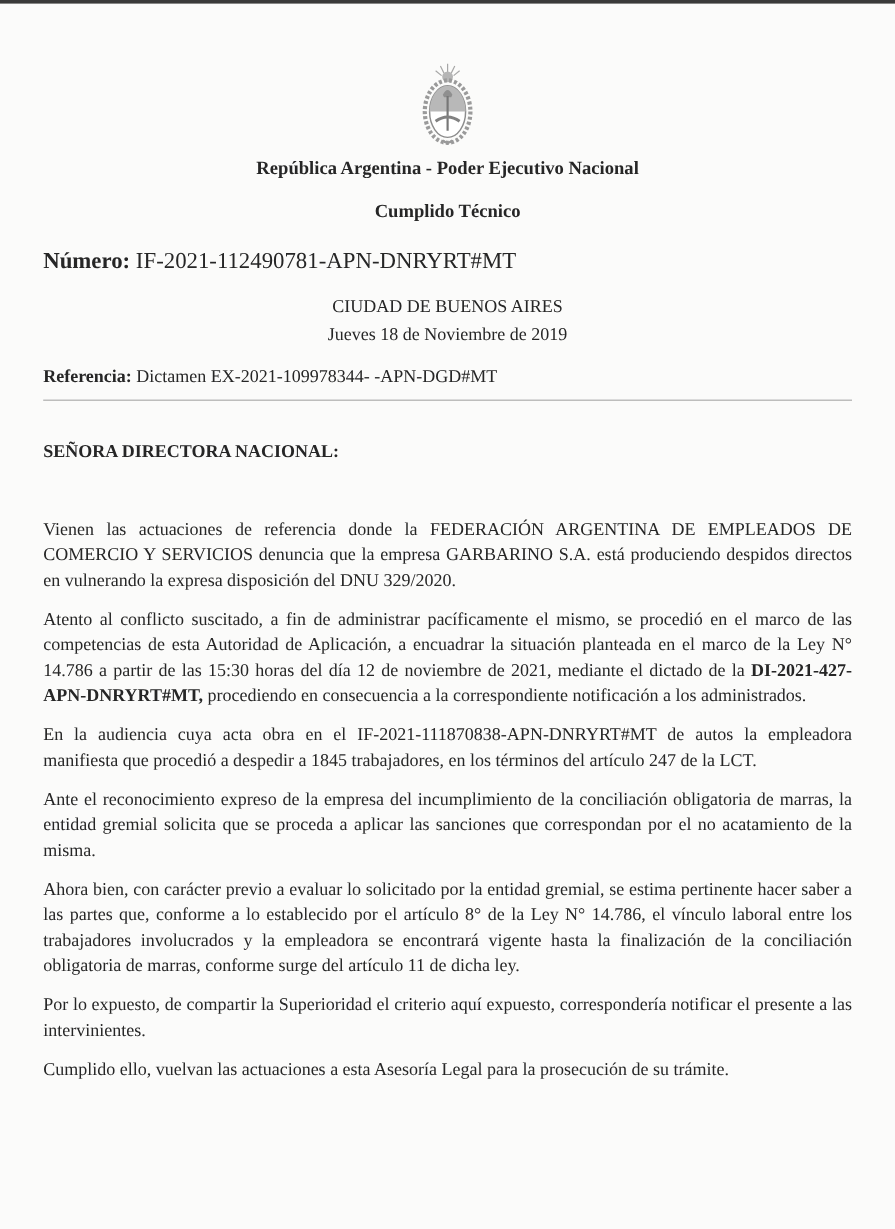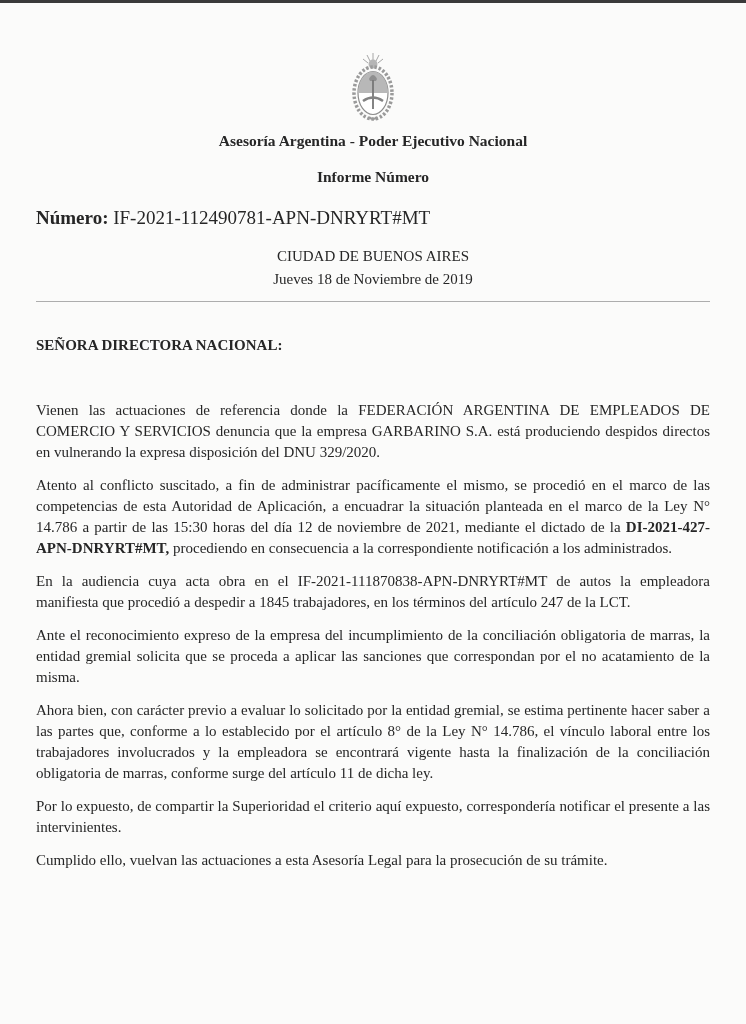--- a/index.html
+++ b/index.html
@@ -99,33 +99,37 @@
       <ellipse cx="24" cy="40" rx="19" ry="26" fill="none" stroke="#9a9a9a" stroke-width="3.5" stroke-dasharray="2.5 1.8"></ellipse>
       <ellipse cx="24" cy="40" rx="15" ry="21.5" fill="#ffffff" stroke="#8d8d8d" stroke-width="1.2"></ellipse>
       <path d="M 9,40 a 15,21.5 0 0 1 30,0 z" fill="#b8b8b8"></path>
       <path d="M20,26 q4,-8 8,0 l-1,2 h-6 z" fill="#8f8f8f"></path>
       <line x1="24" y1="27" x2="24" y2="56" stroke="#777777" stroke-width="1.8"></line>
       <path d="M14,48 q10,-7 20,0" fill="none" stroke="#828282" stroke-width="2.5"></path>
       <path d="M20,64 q4,4 8,0" fill="none" stroke="#9a9a9a" stroke-width="2"></path>
     </svg>
   </div>
 
-  <div class="org-title">Asesoría Argentina - Poder Ejecutivo Nacional</div>
-  <div class="doc-type">Informe Número</div>
+  <div class="org-title">República Argentina - Poder Ejecutivo Nacional</div>
+  <div class="doc-type">Cumplido Técnico</div>
 
   <div class="numero-row">
     <span class="b">Número:</span>
     <span>IF-2021-112490781-APN-DNRYRT#MT</span>
   </div>
 
   <div class="right-block">
     <div>CIUDAD DE BUENOS AIRES</div>
     <div>Jueves 18 de Noviembre de 2019</div>
   </div>
 
+  <div class="referencia-row">
+    <span class="b">Referencia:</span>
+    <span>Dictamen EX-2021-109978344- -APN-DGD#MT</span>
+  </div>
 
   <hr class="divider">
 
   <div class="salutation">SEÑORA DIRECTORA NACIONAL:</div>
 
   <div class="paras">
       <p class="para"><span>Vienen las actuaciones de referencia donde la FEDERACIÓN ARGENTINA DE EMPLEADOS DE COMERCIO Y SERVICIOS denuncia que la empresa GARBARINO S.A. está produciendo despidos directos en vulnerando la expresa disposición del DNU 329/2020.</span></p>
       <p class="para"><span>Atento al conflicto suscitado, a fin de administrar pacíficamente el mismo, se procedió en el marco de las competencias de esta Autoridad de Aplicación, a encuadrar la situación planteada en el marco de la Ley N° 14.786 a partir de las 15:30 horas del día 12 de noviembre de 2021, mediante el dictado de la </span><span class="b">DI-2021-427-APN-DNRYRT#MT,</span><span> procediendo en consecuencia a la correspondiente notificación a los administrados.</span></p>
       <p class="para"><span>En la audiencia cuya acta obra en el IF-2021-111870838-APN-DNRYRT#MT de autos la empleadora manifiesta que procedió a despedir a 1845 trabajadores, en los términos del artículo 247 de la LCT.</span></p>
       <p class="para"><span>Ante el reconocimiento expreso de la empresa del incumplimiento de la conciliación obligatoria de marras, la entidad gremial solicita que se proceda a aplicar las sanciones que correspondan por el no acatamiento de la misma.</span></p>

